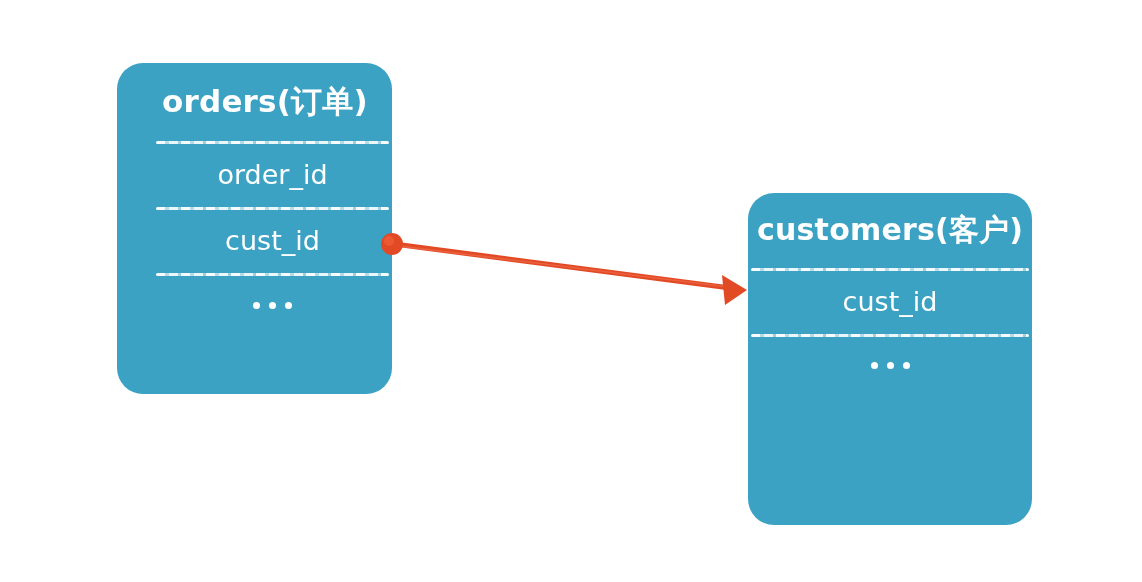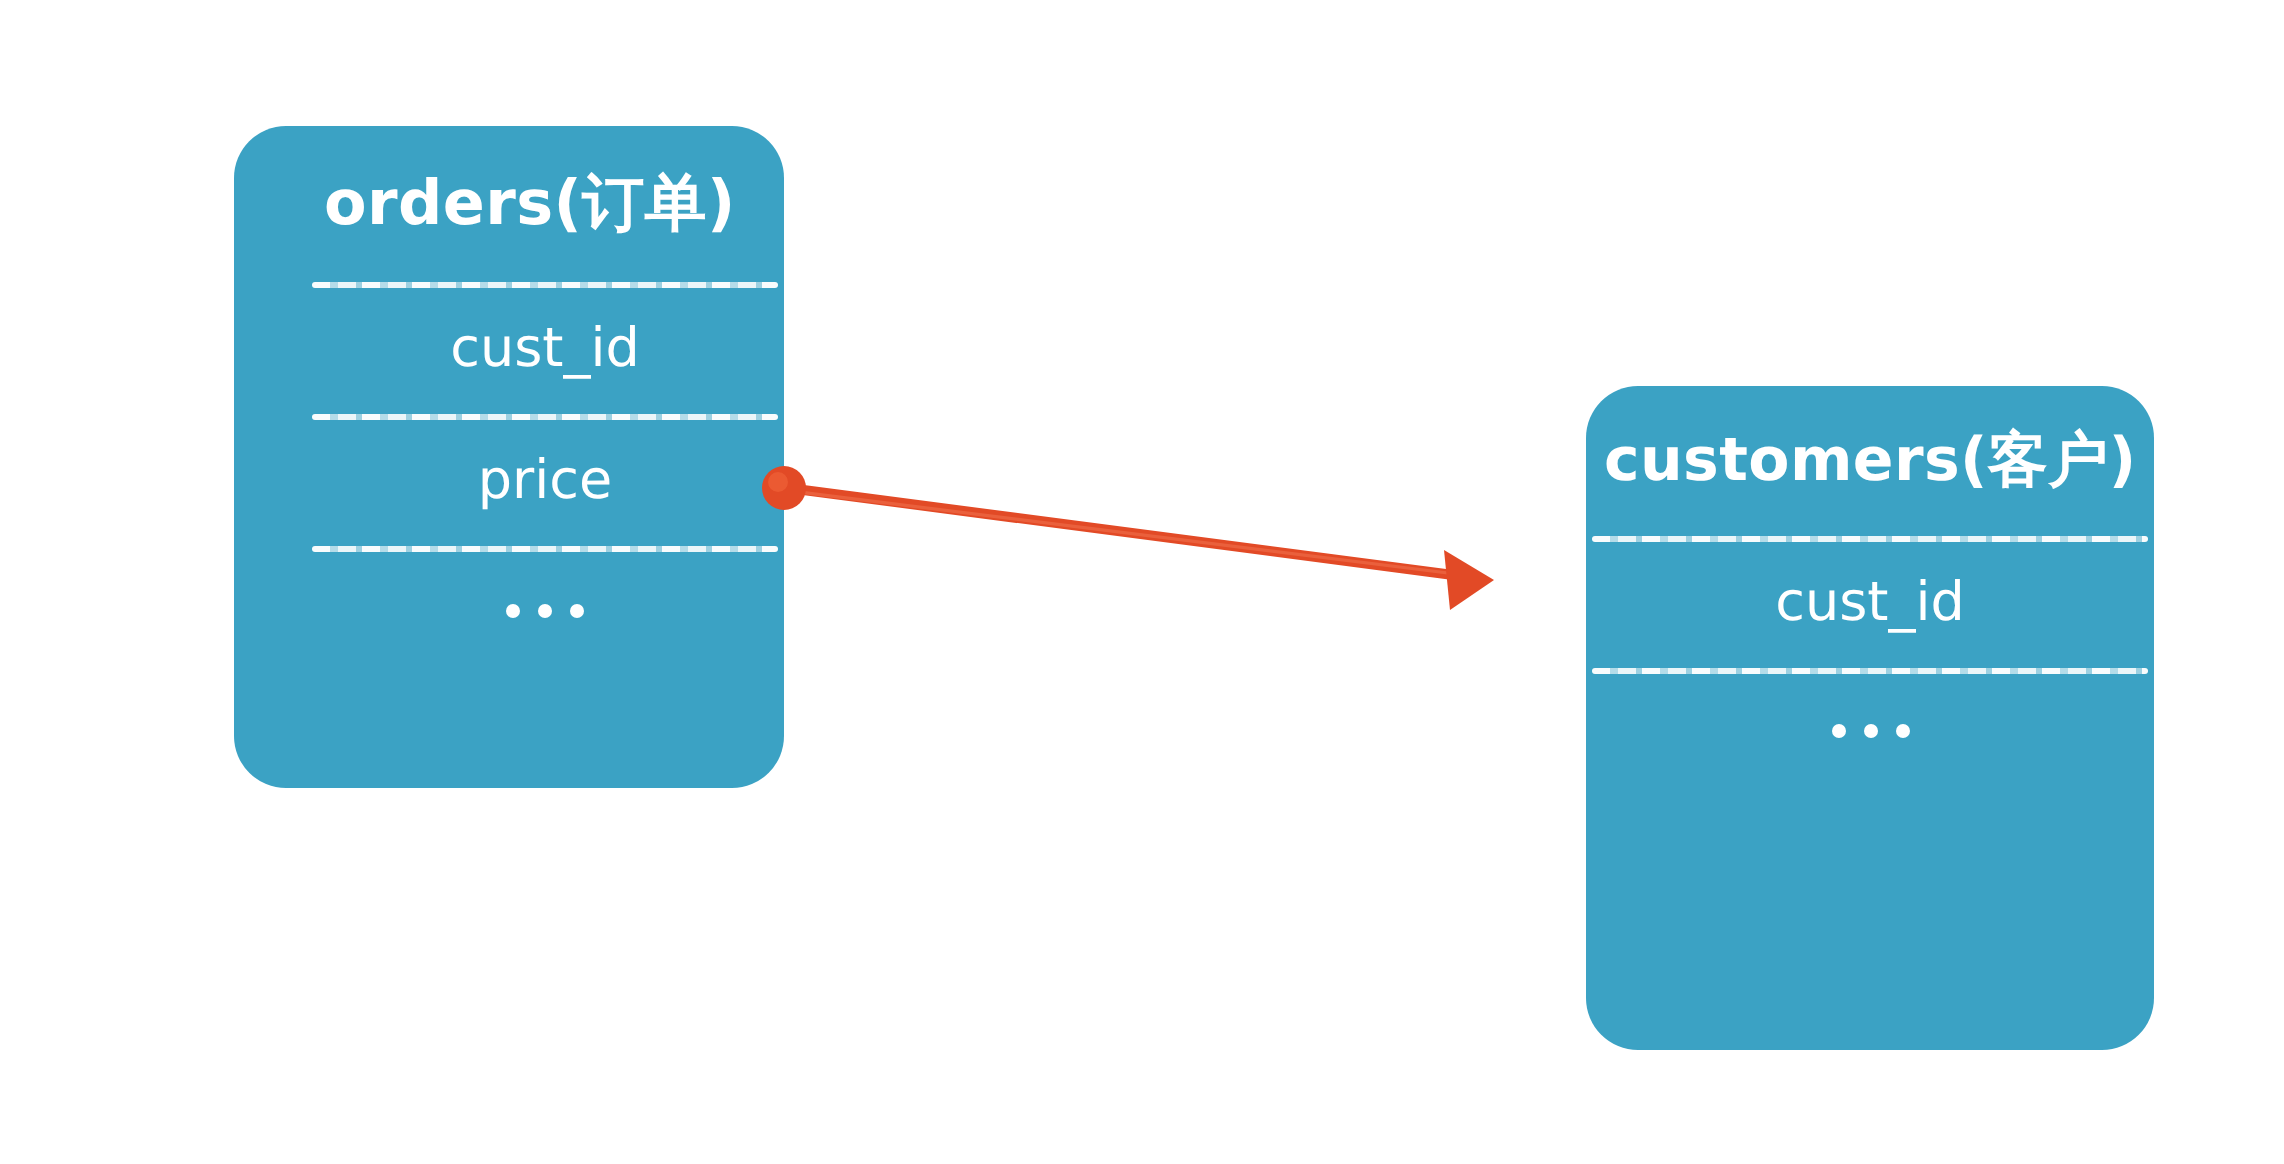--- a/index.html
+++ b/index.html
@@ -99,21 +99,20 @@
     font-size: 27px;
   }
   #orders .entity-row:last-child { height: 64px; }
 
   
   #customers {
     left: 748px;
     top: 193px;
     width: 284px;
     height: 332px;
-    margin-left: 45px;
   }
   #customers .entity-title {
     height: 75px;
     padding-left: 9px;
     font-size: 30px;
   }
   #customers .entity-row {
     height: 66px;
     font-size: 27px;
   }
@@ -130,22 +129,22 @@
   }
 </style>
 </head>
 <body>
 
 <div id="canvas">
 
   <div class="entity" id="orders">
     <div class="entity-title">orders(订单)</div>
     <div class="entity-rows">
+      <div class="entity-row">order_id</div>
       <div class="entity-row">cust_id</div>
-      <div class="entity-row">price</div>
       <div class="entity-row">
         <span class="row-ellipsis">
           <i></i>
             <i></i>
             <i></i>
         </span>
       </div>
     </div>
   </div>
 

